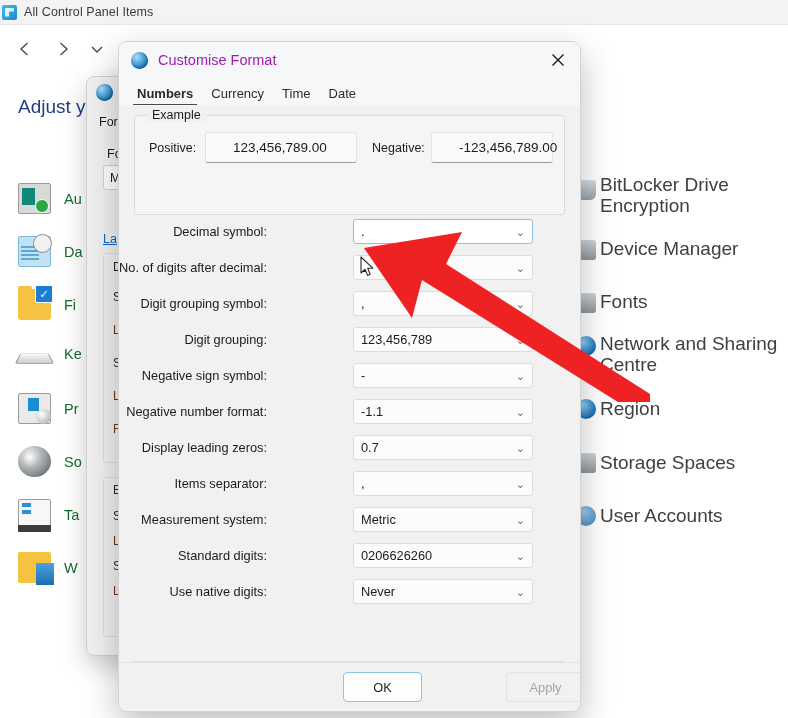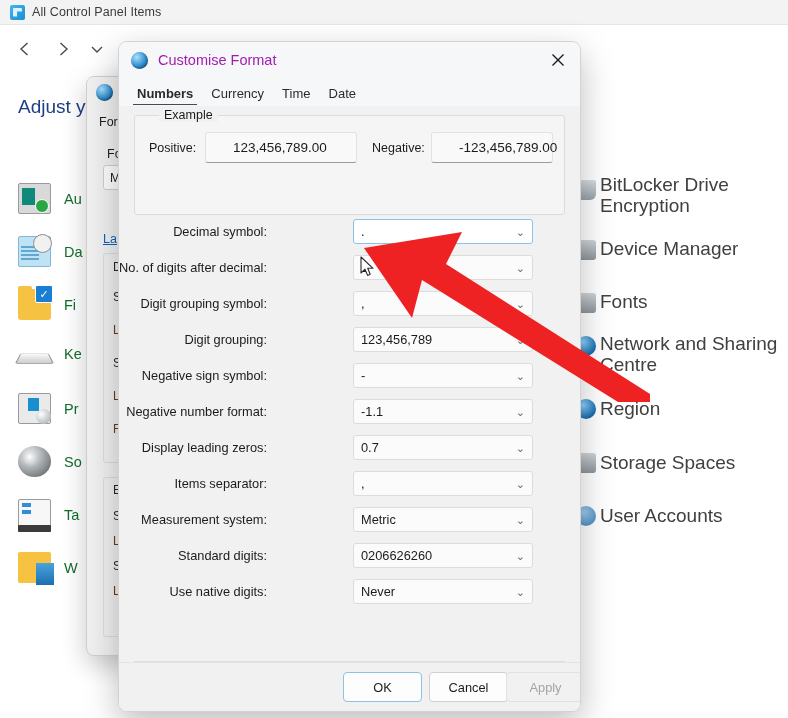--- a/index.html
+++ b/index.html
@@ -9,21 +9,21 @@
     font-family: "Liberation Sans", sans-serif;
     background: #ffffff;
   }
 
   #root { position: relative; width: 788px; height: 718px; background: #ffffff; }
 
   
   .explorer-titlebar {
     position: absolute; left: 0; top: 0; width: 788px; height: 24px;
     background: #f3f3f3; display: flex; align-items: center; gap: 7px;
-    padding-left: 10px;
+    padding-left: 2px;
   }
   .explorer-title-icon {
     width: 15px; height: 15px; border-radius: 2px;
     background: linear-gradient(135deg,#3fb7ef 0%,#1a8fd0 100%);
     position: relative; flex: 0 0 auto;
   }
   .explorer-title-icon::after {
     content:""; position:absolute; left:3px; top:3px; width:9px; height:9px;
     background:#ffffff; opacity:.85; border-radius:1px;
     clip-path: polygon(0 0,100% 0,100% 45%,45% 45%,45% 100%,0 100%);
@@ -168,21 +168,21 @@
   .cf-content {
     position:absolute; left:0; top:64px; width:100%; bottom:0; background:#f1f1f1;
   }
 
   .grp-example {
     position:absolute; left:15px; top:9px; width:431px; height:100px;
     border:1px solid #dcdcdc; border-radius:3px; background:#f5f5f5;
   }
   .grp-legend {
     position:absolute; left:12px; top:-8px; background:#f1f1f1;
-    padding:0 5px; font-size:12.5px; color:#1b1b1b;margin-left:12px;
+    padding:0 5px; font-size:12.5px; color:#1b1b1b;
   }
   .ex-label { position:absolute; font-size:12.5px; color:#1b1b1b; }
   .ex-field {
     position:absolute; height:31px; background:#f9f9f9;
     border:1px solid #e2e2e2; border-bottom:1px solid #9b9b9b; border-radius:3px;
     font-size:13.5px; color:#1b1b1b; line-height:29px; padding-left:27px;
   }
 
   .row-label {
     position:absolute; right:313px; font-size:12.8px; color:#1b1b1b;
@@ -441,21 +441,20 @@
         <span class="chev">⌄</span>
       </div>
 
       <div class="reset-bar">
         <div class="reset-text">Click Reset to restore the system default settings for numbers, currency, time and date.</div>
         <div class="btn btn-reset">Reset</div>
       </div>
 
       <div class="cf-footer">
         <div class="btn btn-ok primary">OK</div>
-        <div class="btn btn-cancel">Cancel</div>
         <div class="btn btn-apply disabled">Apply</div>
       </div>
 
     </div>
   </div>
 
   <svg class="cursor" viewBox="0 0 15 22">
     <path d="M1 1 L1 17 L5 13.2 L7.6 19.4 L10.2 18.3 L7.7 12.3 L13 12.3 Z" fill="#ffffff" stroke="#2b2b2b" stroke-width="1.1" stroke-linejoin="round"></path>
   </svg>
 

